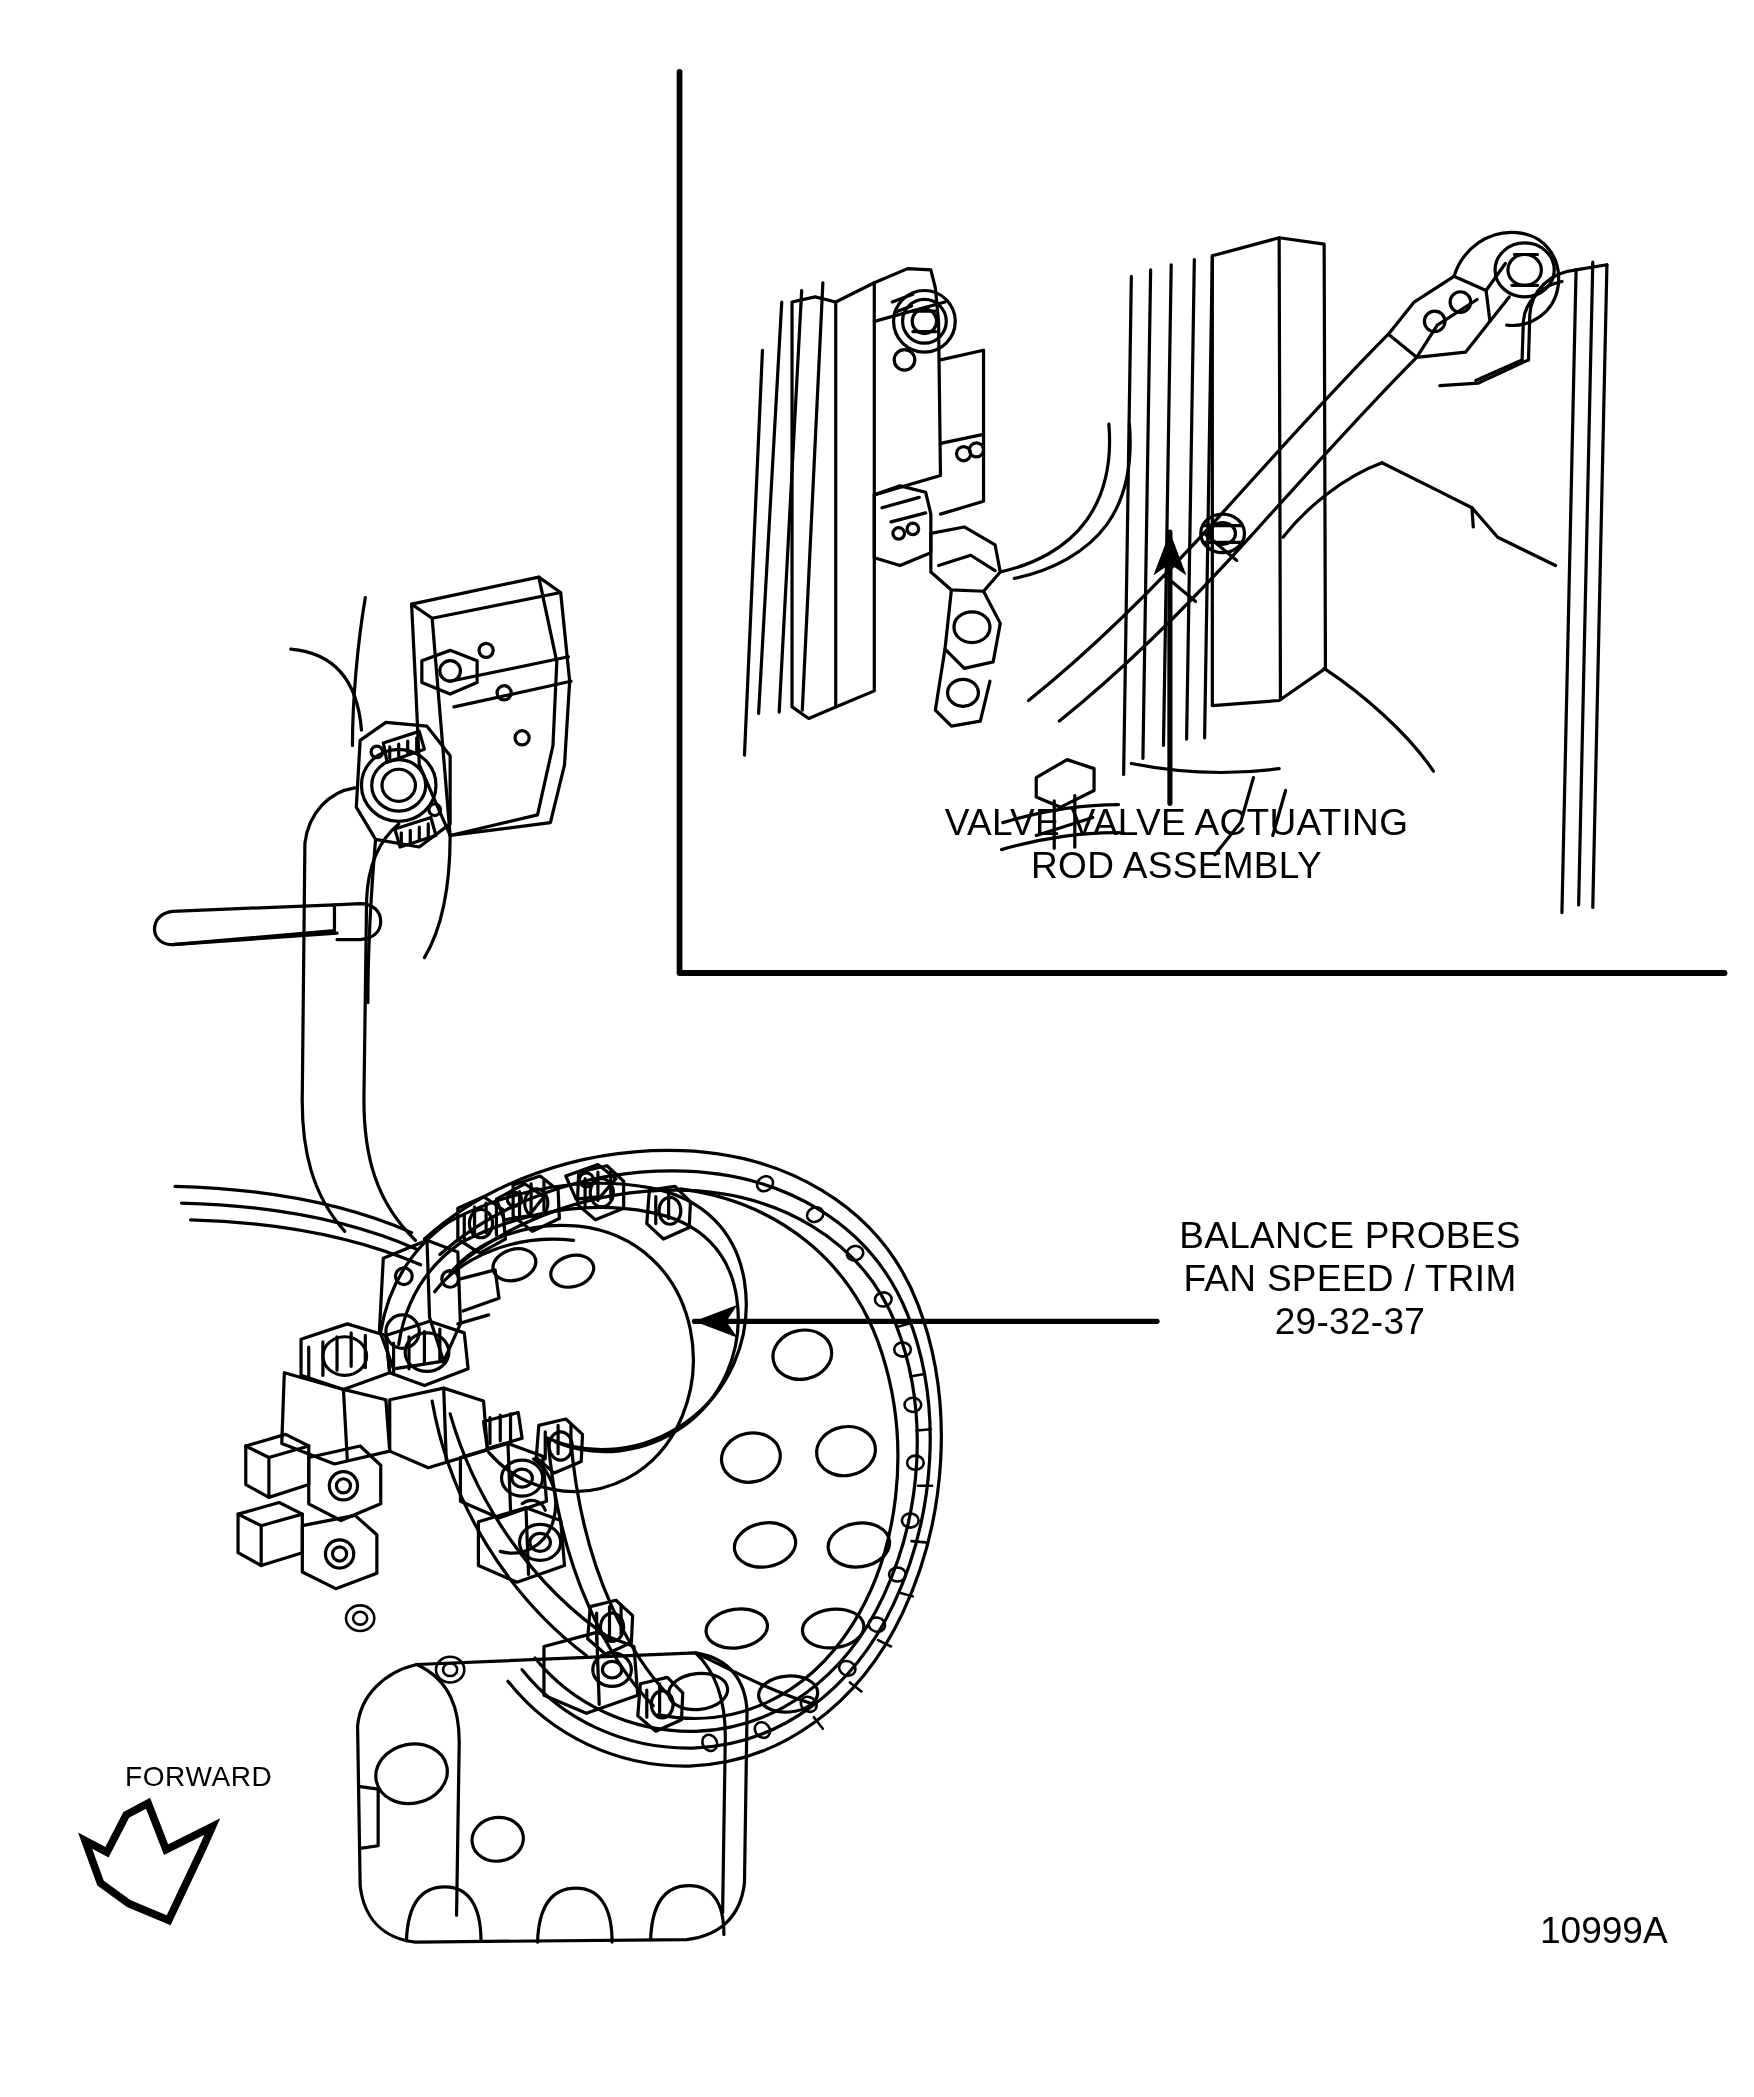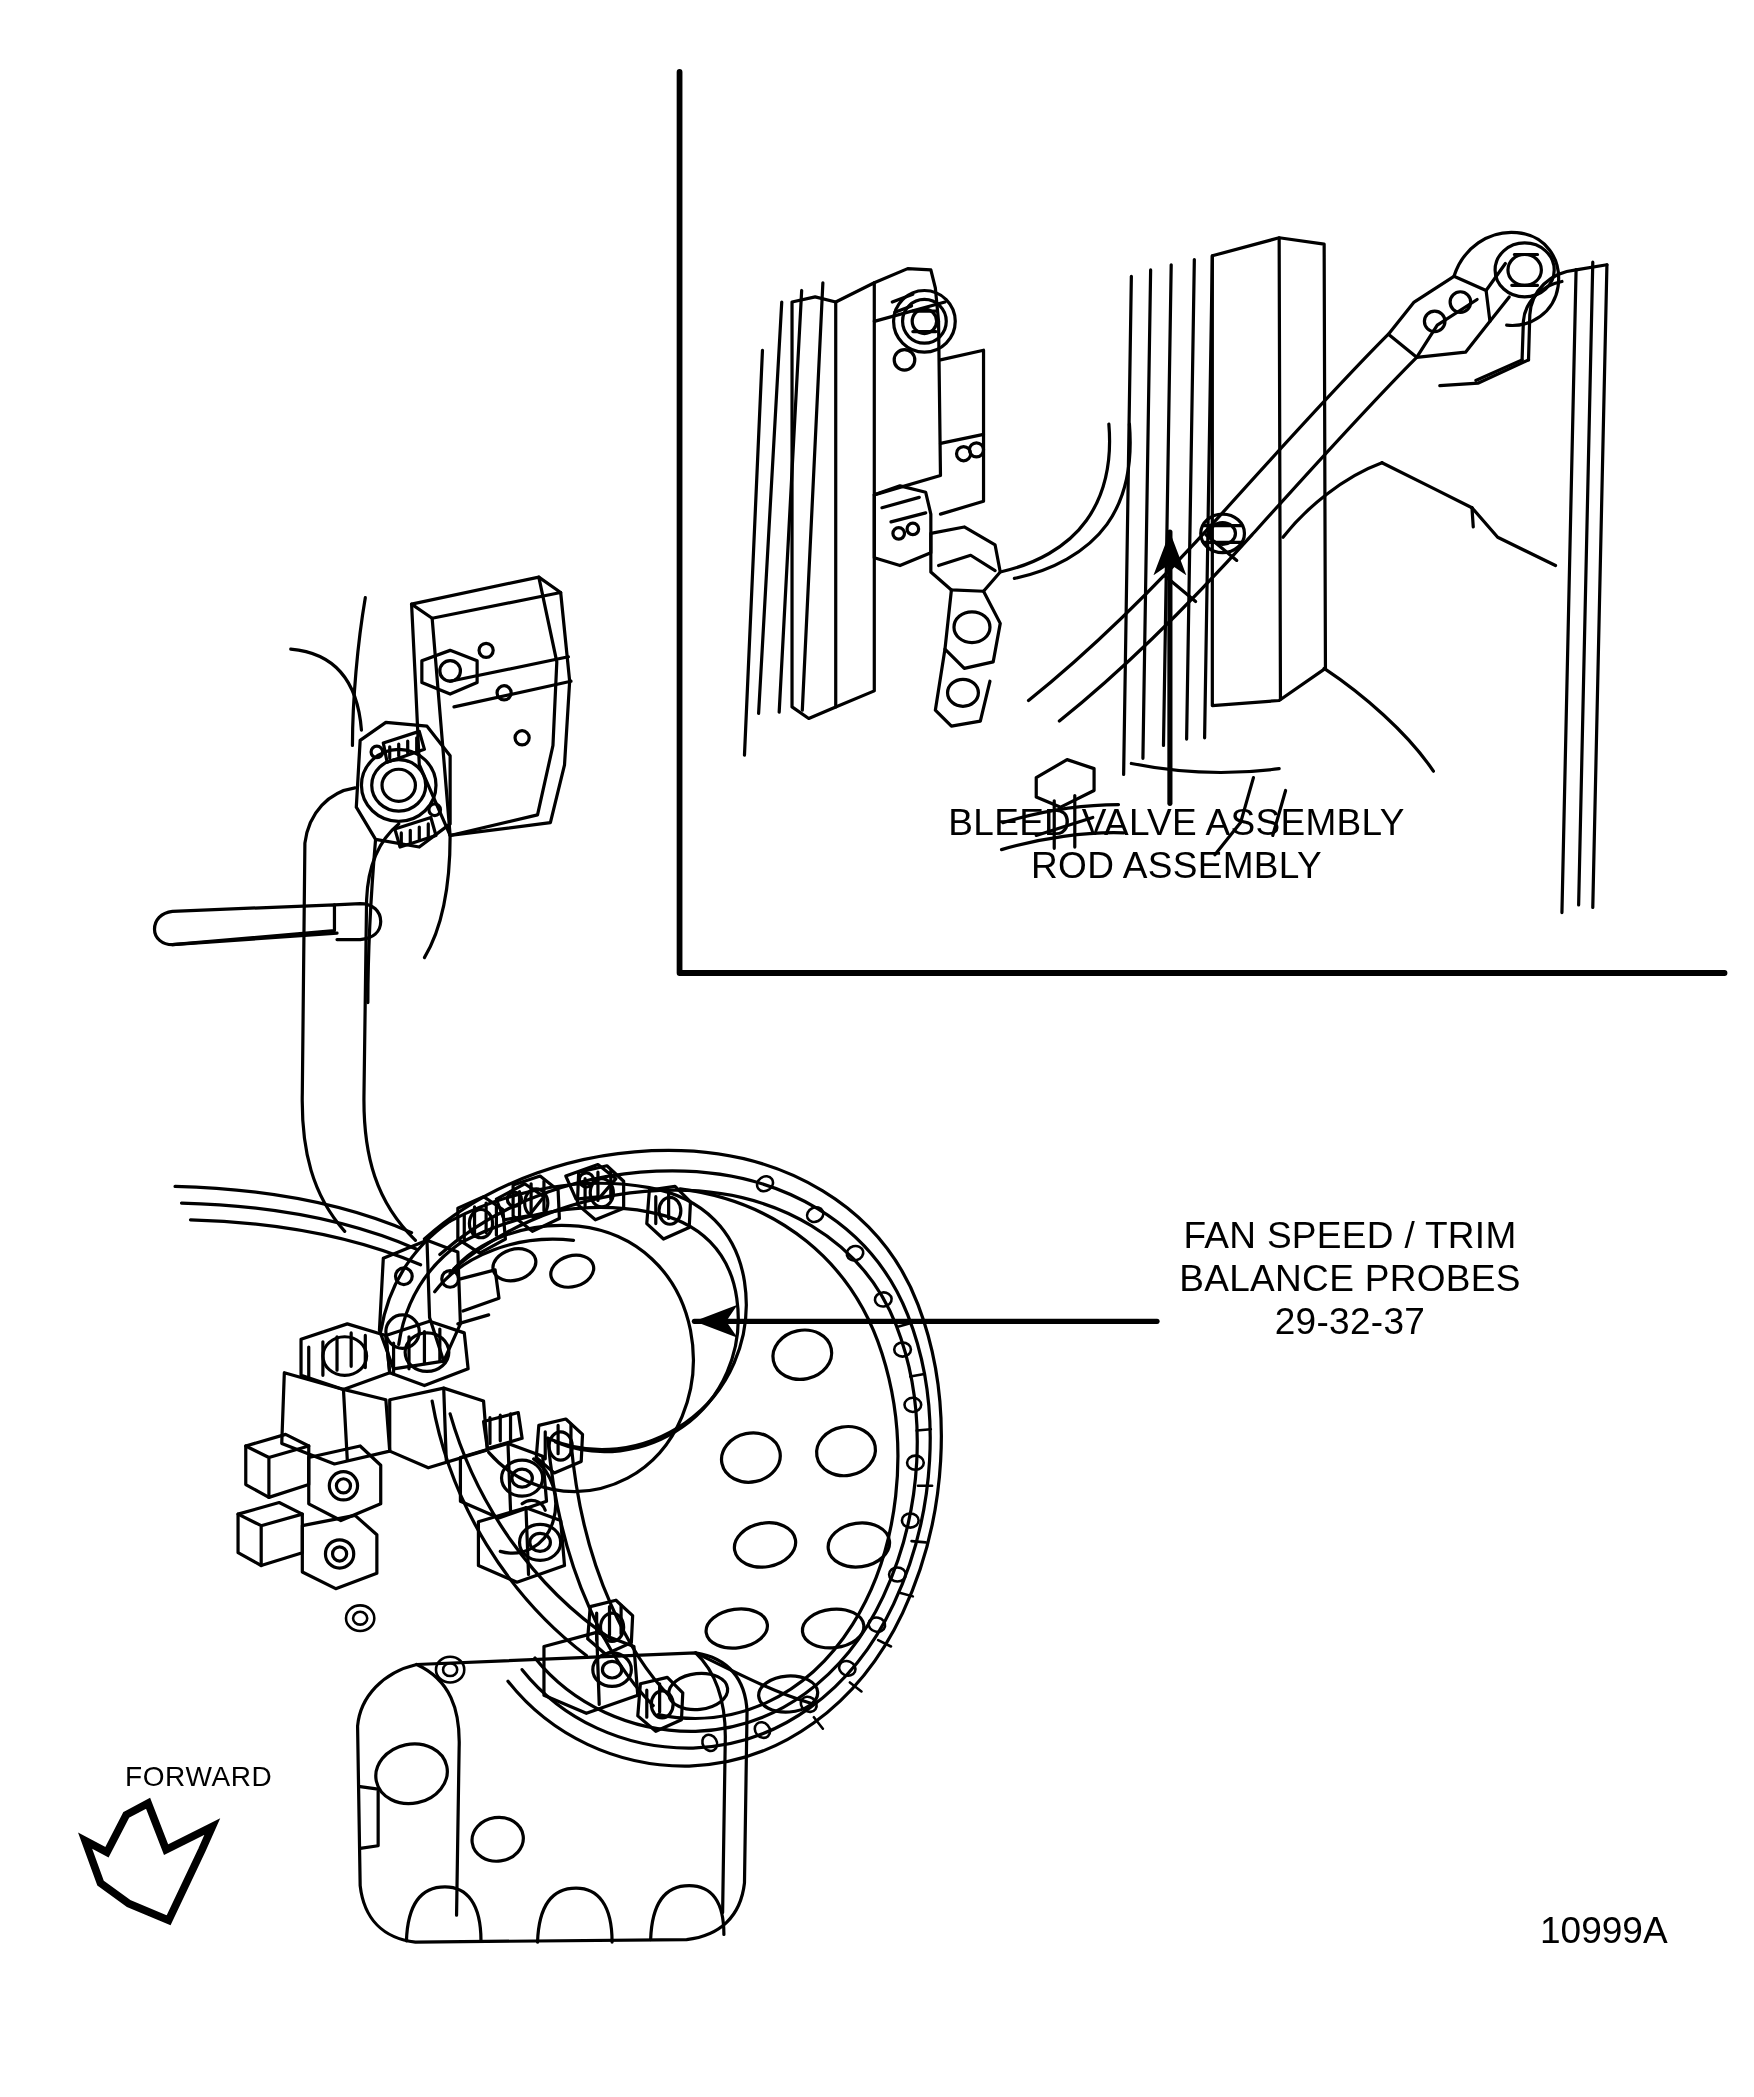--- a/index.html
+++ b/index.html
@@ -421,27 +421,27 @@
 
       <g>
         <path d="M196,2824 L230,2806 L258,2878 L330,2842 L314,2878 L262,2988
                  L200,2962 L156,2930 L132,2864 L166,2882 Z" stroke-width="12" stroke-linejoin="miter" fill="none"></path>
       </g>
 
     </g>
   </svg>
 
   <div class="lbl" id="lbl-bleed">
-    <div class="ln">BLEED VALVE ASSEMBLY</div>
+    <div class="ln">VALVE VALVE ACTUATING</div>
     <div class="ln">ROD ASSEMBLY</div>
   </div>
 
   <div class="lbl" id="lbl-harness">
+    <div class="ln">BALANCE PROBES</div>
     <div class="ln">FAN SPEED / TRIM</div>
-    <div class="ln">BALANCE PROBES</div>
     <div class="ln">29-32-37</div>
   </div>
 
   <div class="lbl" id="lbl-forward">FORWARD</div>
 
   <div class="lbl" id="lbl-figid">10999A</div>
 
 </div>
 
 

